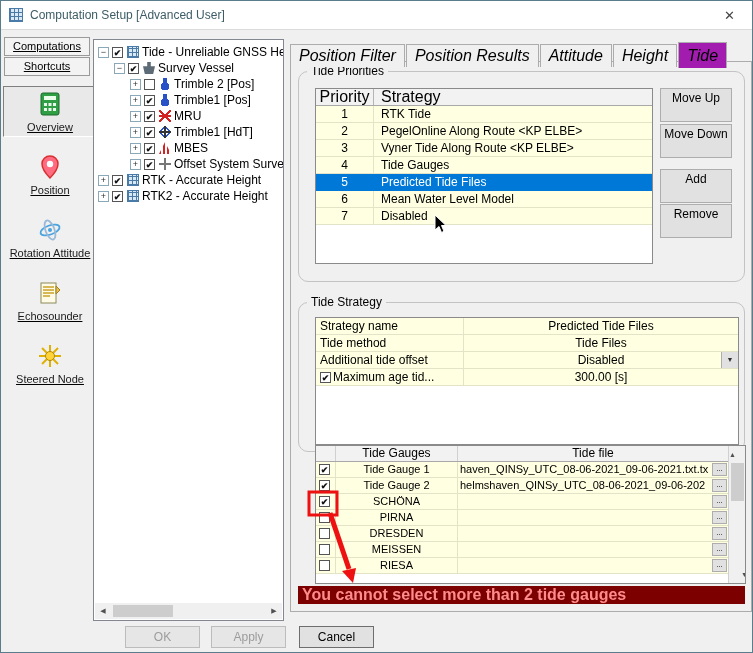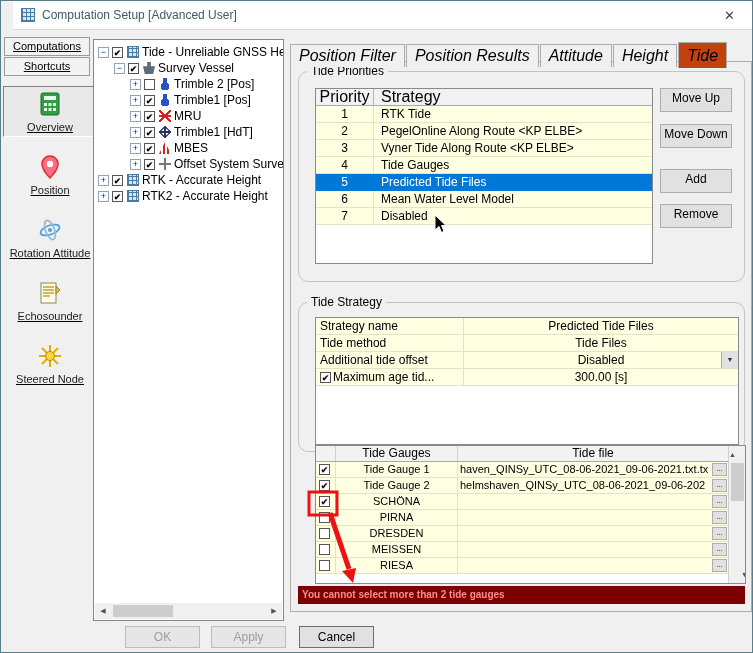--- a/index.html
+++ b/index.html
@@ -1,20 +1,20 @@
 <!DOCTYPE html>
 <html><head>
 <meta charset="utf-8">
 <style>
   *{margin:0;padding:0;box-sizing:border-box;}
   html,body{width:753px;height:653px;overflow:hidden;background:#cfcfcf;}
   body{font-family:"Liberation Sans",sans-serif;font-size:12px;color:#000;}
   .win{position:relative;width:753px;height:653px;background:#f0f0f0;border:1px solid #5a7d8c;overflow:hidden;}
   
-  .titlebar{position:absolute;left:12px;top:0;right:0;height:29px;background:#fff;border-bottom:1px solid #dcdcdc;display:flex;align-items:center;padding:0 8px;}
+  .titlebar{position:absolute;left:0;top:0;right:0;height:29px;background:#fff;border-bottom:1px solid #dcdcdc;display:flex;align-items:center;padding:0 8px;}
   .titlebar .title{margin-left:7px;color:#3d5c66;font-size:12px;}
   .close-btn{position:absolute;right:0;top:0;width:45px;height:28px;display:flex;align-items:center;justify-content:center;color:#444;font-size:13px;cursor:default;}
   .appicon{width:14px;height:14px;flex:none;}
   
   .ic-grid{background:repeating-linear-gradient(0deg,#4a7ba6 0 1px,transparent 1px 4px),repeating-linear-gradient(90deg,#4a7ba6 0 1px,transparent 1px 4px),#d9e8f5;border:1px solid #4a7ba6;display:inline-block;}
   .ic-vessel{background:#5d6b76;clip-path:polygon(35% 0,65% 0,65% 35%,100% 35%,85% 100%,15% 100%,0 35%,35% 35%);display:inline-block;}
   .ic-person{background:radial-gradient(circle 2.5px at 50% 20%,#2a52c8 99%,transparent 100%),radial-gradient(4px 5px at 50% 72%,#2a52c8 99%,transparent 100%);display:inline-block;}
   .ic-mru{background:linear-gradient(45deg,transparent 42%,#d22222 42% 58%,transparent 58%),linear-gradient(-45deg,transparent 42%,#d22222 42% 58%,transparent 58%),linear-gradient(0deg,transparent 43%,#d22222 43% 57%,transparent 57%);display:inline-block;}
   .ic-hdt{background:linear-gradient(0deg,transparent 45%,#333 45% 55%,transparent 55%),linear-gradient(90deg,transparent 45%,#333 45% 55%,transparent 55%),radial-gradient(circle at 50% 50%,transparent 0 3px,#2a52c8 3px 4.8px,transparent 4.8px);display:inline-block;}
   .ic-mbes{background:repeating-linear-gradient(90deg,#d22222 0 2px,#ffffff 2px 4px);clip-path:polygon(50% 0,100% 100%,0 100%);display:inline-block;}
@@ -32,36 +32,36 @@
   .lv0{padding-left:4px;} .lv1{padding-left:20px;} .lv2{padding-left:36px;}
   .exp{width:11px;height:11px;border:1px solid #8aa8b8;background:#fff;font-size:9px;line-height:9px;text-align:center;flex:none;margin-right:3px;color:#333;}
   .cb{width:11px;height:11px;border:1px solid #555;background:#fff;font-size:9px;line-height:10px;text-align:center;flex:none;margin-right:2px;font-weight:bold;color:#111;}
   .ticon{width:12px;height:12px;flex:none;margin:0 3px 0 2px;}
   .hscroll{position:absolute;left:1px;right:1px;bottom:1px;height:16px;background:#f0f0f0;display:flex;align-items:center;}
   .sbtn{width:16px;height:16px;font-size:7px;color:#505050;text-align:center;line-height:16px;flex:none;background:#f0f0f0;}
   .hthumb{width:60px;height:12px;background:#cdcdcd;margin-left:2px;}
   
   .tabs{position:absolute;left:289px;top:41px;display:flex;align-items:flex-end;z-index:4;}
   .tab{padding:2px 8px 2px;border:1px solid #acacac;border-bottom:none;background:#f0f0f0;font-size:16px;margin-right:1px;font-style:italic;}
-  .tab.active{background:#c2410c;padding-top:4px;position:relative;margin-bottom:-1px;padding-bottom:3px;z-index:5;}
+  .tab.active{background:#a21caf;padding-top:4px;position:relative;margin-bottom:-1px;padding-bottom:3px;z-index:5;}
   .page{position:absolute;left:289px;top:60px;width:462px;height:551px;border:1px solid #acacac;background:#f0f0f0;z-index:1;}
   .group{position:absolute;border:1px solid #c3c3c3;border-radius:10px;}
   .glabel{position:absolute;top:-8px;left:8px;background:#f0f0f0;padding:0 4px;font-size:12px;}
   
   .ptable{position:absolute;left:16px;top:16px;width:338px;height:176px;background:#fff;border:1px solid #8a8a8a;overflow:hidden;}
   .phead{display:flex;height:17px;background:#f2f2f2;border-bottom:1px solid #a8a8a8;}
   .phead span{font-size:16px;line-height:16px;}
   .c-pr{width:58px;text-align:center;border-right:1px solid #b5b5b5;flex:none;}
   .c-st{flex:1;padding-left:7px;}
   .prow{display:flex;height:17px;background:#ffffe1;border-bottom:1px solid #e3e3c8;}
   .prow span{line-height:16px;font-size:12px;}
   .prow .c-pr{border-right:1px solid #e3e3c8;}
   .prow.sel{background:#0078d7;color:#fff;border-bottom-color:#0078d7;}
   .prow.sel .c-pr{border-right-color:#0078d7;}
-  .wbtn{position:absolute;width:72px;height:24px;background:#e1e1e1;border:1px solid #adadad;font-size:12px;text-align:center;line-height:19px;}
+  .wbtn{position:absolute;width:72px;height:34px;background:#e1e1e1;border:1px solid #adadad;font-size:12px;text-align:center;line-height:19px;}
   
   .stable{position:absolute;left:16px;top:14px;width:424px;height:128px;background:#fff;border:1px solid #8a8a8a;overflow:hidden;}
   .srow{display:flex;height:17px;background:#ffffe1;border-bottom:1px solid #e3e3c8;align-items:center;}
   .s-label{width:148px;flex:none;border-right:1px solid #e3e3c8;padding-left:4px;display:flex;align-items:center;height:100%;}
   .s-value{flex:1;text-align:center;position:relative;height:100%;line-height:16px;}
   .combo{position:absolute;right:0;top:0;width:17px;height:16px;background:#e1e1e1;border-left:1px solid #adadad;font-size:7px;line-height:16px;text-align:center;color:#333;}
   
   .gtable{position:absolute;left:24px;top:383px;width:431px;height:139px;background:#fff;border:1px solid #8a8a8a;overflow:hidden;}
   .ghead{display:flex;height:16px;background:#f2f2f2;border-bottom:1px solid #a8a8a8;}
   .g-cb{width:20px;flex:none;border-right:1px solid #d0d0d0;display:flex;align-items:center;justify-content:center;}
@@ -71,21 +71,21 @@
   .grow .g-cb{border-right-color:#e3e3c8;}
   .grow .g-name{border-right-color:#e3e3c8;font-size:11px;}
   .grow .g-file{font-size:11px;text-align:left;padding:0 18px 0 2px;white-space:nowrap;overflow:hidden;}
   .browse{position:absolute;right:1px;top:1px;width:15px;height:13px;background:#e1e1e1;border:1px solid #adadad;font-size:8px;line-height:9px;text-align:center;}
   .ghead{margin-right:17px;}
   .vscroll{position:absolute;right:0;top:0;width:17px;height:100%;background:#f0f0f0;border-left:1px solid #d0d0d0;}
   .vscroll .sbtn{width:17px;}
   .vscroll .dn{position:absolute;bottom:0;}
   .vthumb{position:absolute;top:17px;left:2px;width:13px;height:38px;background:#cdcdcd;}
   
-  .errbar{position:absolute;left:7px;top:524px;width:447px;height:18px;background:#7d0000;color:#ff8c8c;font-weight:bold;font-size:10px;line-height:18px;padding-left:4px;}
+  .errbar{position:absolute;left:7px;top:524px;width:447px;height:18px;background:#7d0000;color:#ff8c8c;font-weight:bold;font-size:16px;line-height:18px;padding-left:4px;}
   
   .footbtn{position:absolute;top:625px;width:75px;height:22px;background:#e1e1e1;border:1px solid #adadad;font-size:12px;text-align:center;line-height:20px;}
   .footbtn.disabled{color:#9c9c9c;background:#e6e6e6;border-color:#bcbcbc;}
   .footbtn.default{border-color:#6e6e6e;}
   
   .overlay{position:absolute;left:0;top:0;z-index:50;pointer-events:none;}
 </style>
 </head>
 <body>
 

